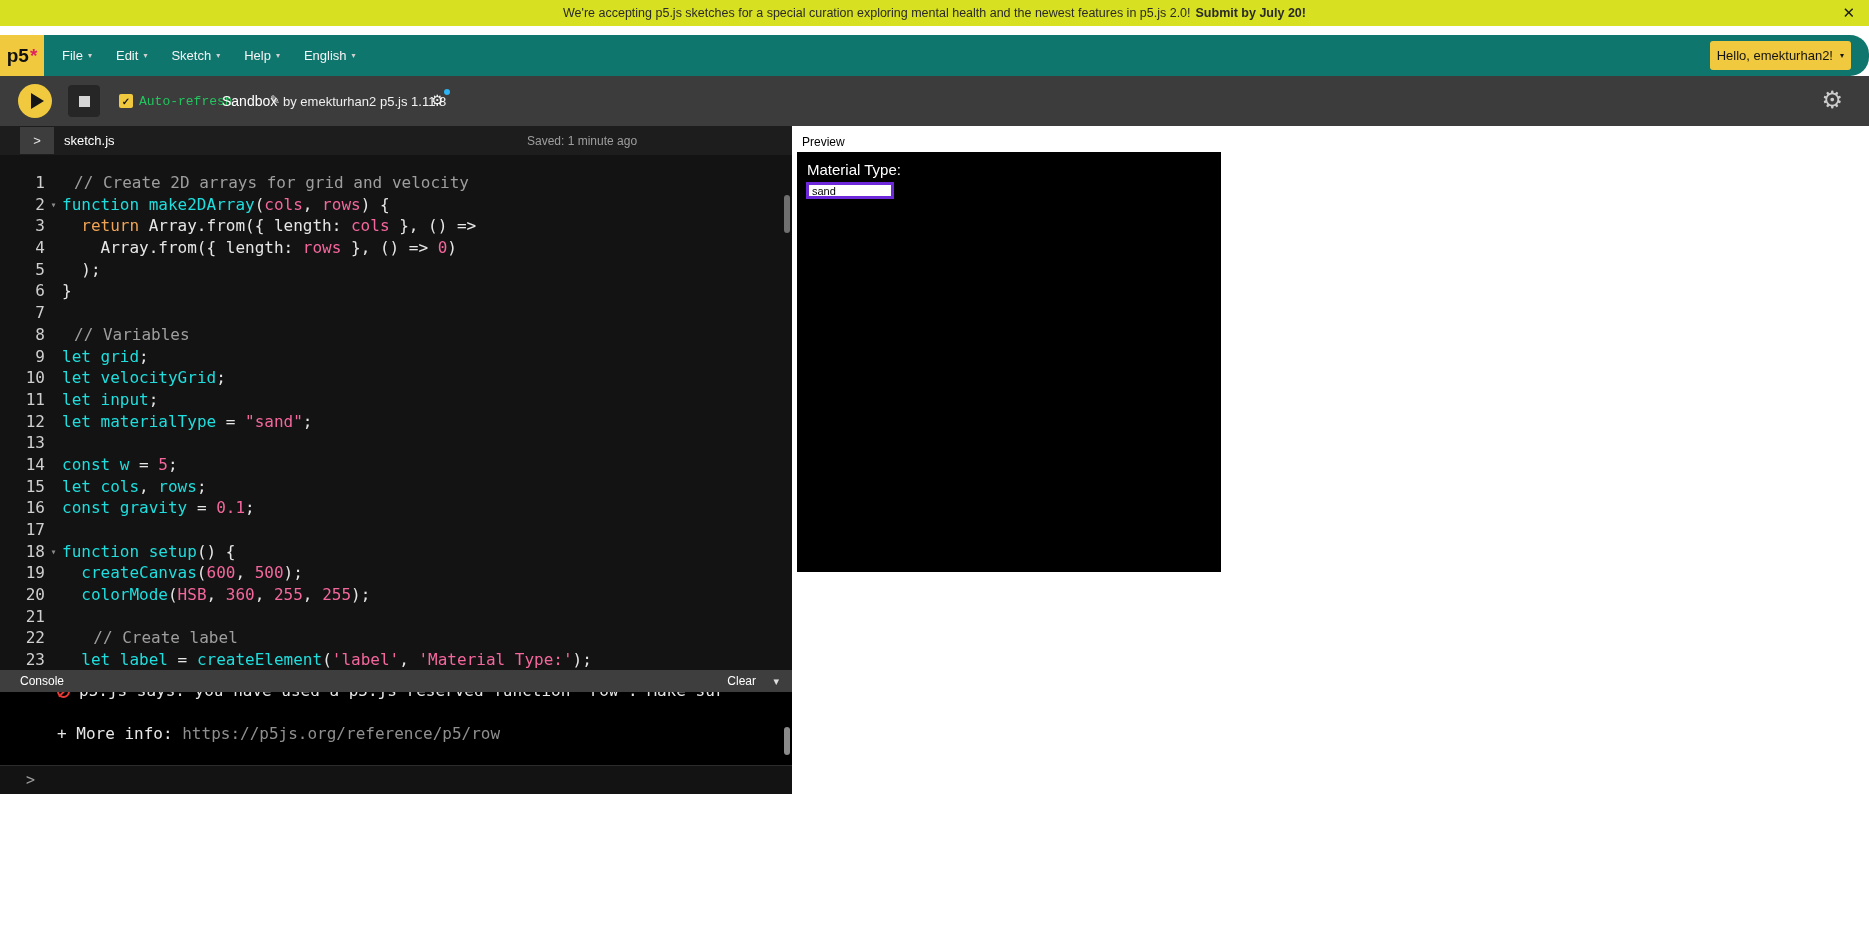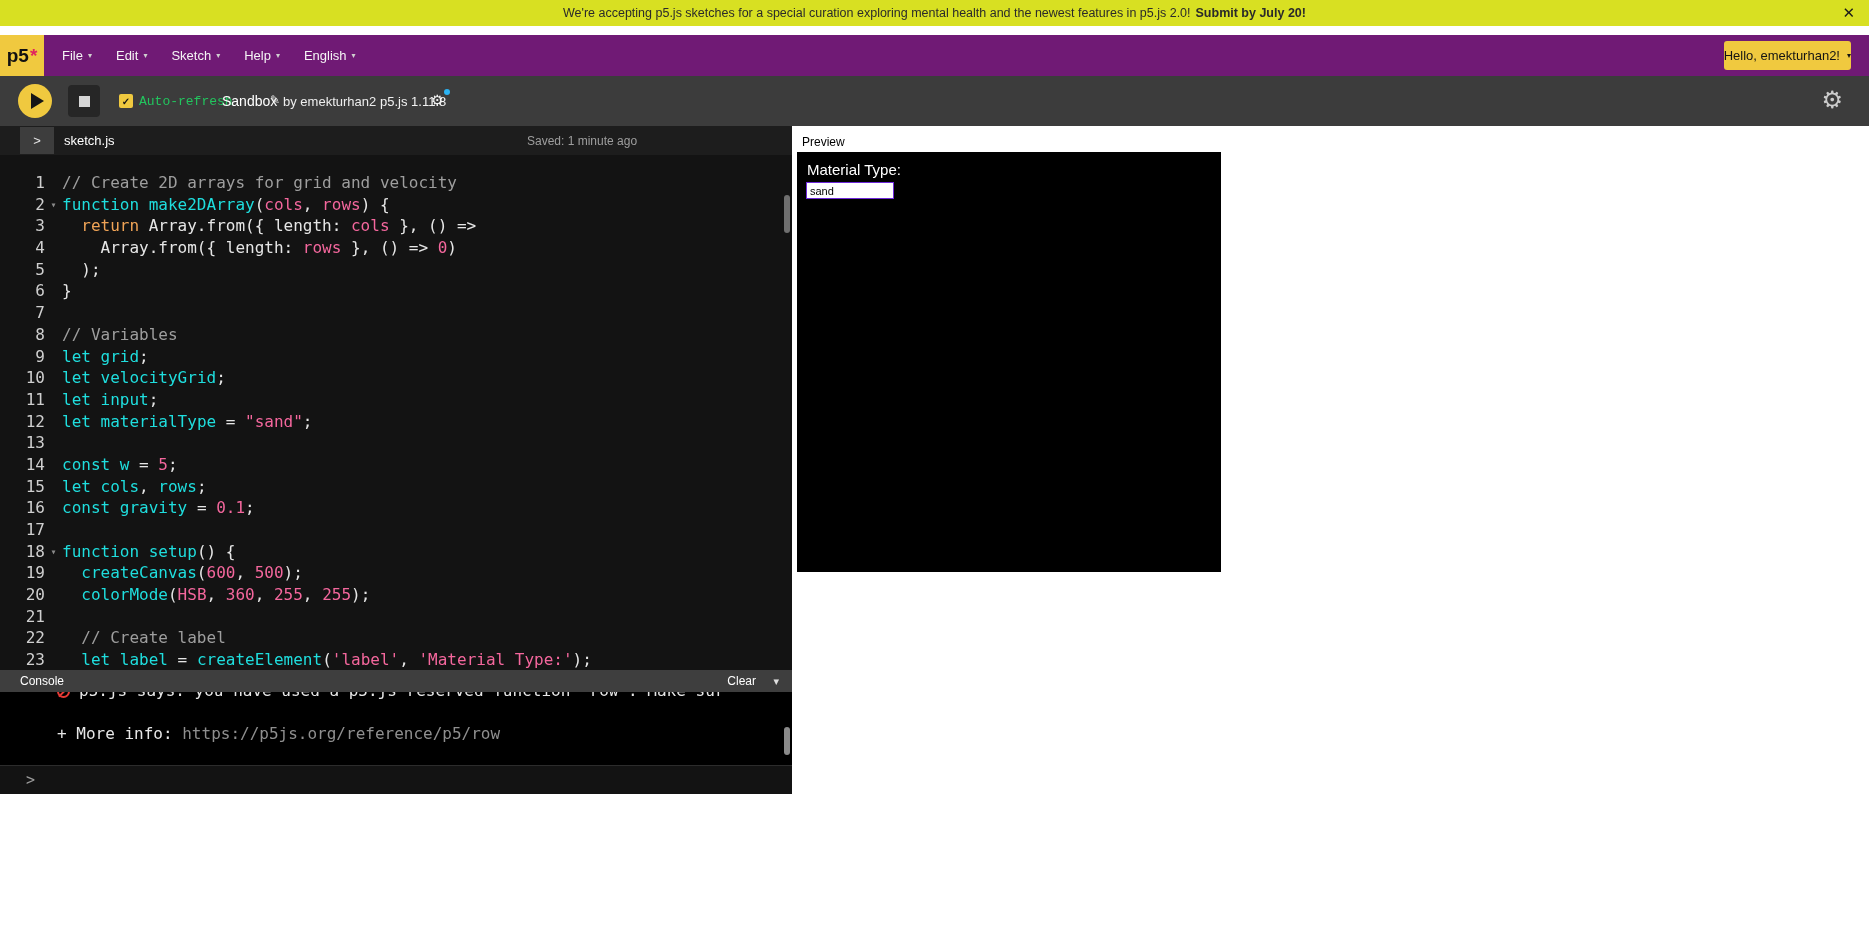--- a/index.html
+++ b/index.html
@@ -6,29 +6,29 @@
   html,body { width:1869px; height:946px; background:#ffffff; font-family:"Liberation Sans",sans-serif; overflow:hidden; }
   body { position:relative; }
 
   
   .banner { position:absolute; top:0; left:0; width:1869px; height:26px; background:var(--banner-bg);
             display:flex; align-items:center; justify-content:center; font-size:12.5px; color:#2a2a2a; }
   .banner .cta { font-weight:bold; margin-left:5px; cursor:pointer; }
   .banner-close { position:absolute; right:14px; top:50%; transform:translateY(-50%); font-size:15px; color:#1a1a1a; cursor:pointer; }
 
   
-  .header { position:absolute; top:35px; left:0; width:1869px; height:41px; background:#701a75; display:flex; align-items:center; }
+  .header { position:absolute; top:35px; left:0; width:1869px; height:41px; background:#0f766e; display:flex; align-items:center;border-radius:19px; }
   .logo { width:44px; height:41px; background:var(--gold); display:flex; align-items:center; justify-content:center;
           font-weight:bold; font-size:19px; color:#111; flex:0 0 44px; }
   .logo .ast { color:#e0245e; margin-left:1px; }
   .menu-bar { display:flex; margin-left:6px; }
   .menu-item { display:flex; align-items:center; color:#f5f5f5; font-size:13px; padding:0 12px; height:41px; cursor:pointer; }
   .menu-item .caret { font-size:8px; margin-left:5px; color:#cfcfcf; }
   .account-btn { position:absolute; right:18px; top:6px; height:29px; background:var(--gold); border-radius:3px;
-                 display:flex; align-items:center; padding:0 0; font-size:13px; color:#141414; cursor:pointer; }
+                 display:flex; align-items:center; padding:0 7px; font-size:13px; color:#141414; cursor:pointer; }
   .account-btn .caret { font-size:8px; margin-left:7px; }
 
   
   .toolbar { position:absolute; top:76px; left:0; width:1869px; height:50px; background:#3c3c3c; }
   .play-btn { position:absolute; left:18px; top:8px; width:34px; height:34px; border-radius:50%; background:var(--gold);
               display:flex; align-items:center; justify-content:center; cursor:pointer; }
   .play-tri { width:0; height:0; border-left:13px solid #161616; border-top:8px solid transparent; border-bottom:8px solid transparent; margin-left:4px; }
   .stop-btn { position:absolute; left:68px; top:9px; width:32px; height:32px; border-radius:4px; background:#262626;
               display:flex; align-items:center; justify-content:center; cursor:pointer; }
   .stop-sq { width:11px; height:11px; background:#d6d6d6; }
@@ -49,21 +49,21 @@
                   display:flex; align-items:center; justify-content:center; font-size:13px; cursor:pointer; }
   .tab-label { position:absolute; left:64px; top:7px; font-size:13px; color:#ffffff; cursor:pointer; }
   .saved-label { position:absolute; left:527px; top:8px; font-size:12px; color:#9e9e9e; }
 
   .editor { position:absolute; top:155px; left:0; width:792px; height:515px; background:#131313; overflow:hidden; }
   .code-lines { padding-top:17px; }
   .code-line { display:flex; height:21.7px; line-height:21.7px; font-family:"DejaVu Sans Mono",monospace; font-size:16px; }
   .gutter-num { flex:0 0 45px; width:45px; text-align:right; color:#cfcfcf; }
   .fold { flex:0 0 17px; width:17px; text-align:center; color:#8a8a8a; font-size:10px; }
   .code-text { white-space:pre; }
-  .tok-com { color:var(--comment-gray); }
+  .tok-com { color:var(--comment-gray);margin-left:12px; }
   .tok-cy  { color:var(--cyan); }
   .tok-pk  { color:var(--pink); }
   .tok-or  { color:var(--orange); }
   .tok-pl  { color:var(--code-plain); }
   .editor-thumb { position:absolute; right:2px; top:40px; width:6px; height:38px; background:#6f6f6f; border-radius:3px; cursor:pointer; }
 
   .console-header { position:absolute; top:670px; left:0; width:792px; height:22px; background:#3e3e3e; }
   .console-title { position:absolute; left:20px; top:0; line-height:22px; font-size:12px; color:#ffffff; }
   .console-clear { position:absolute; right:36px; top:0; line-height:22px; font-size:12px; color:#ffffff; cursor:pointer; }
   .console-chevron { position:absolute; right:13px; top:0; line-height:22px; font-size:11px; color:#e0e0e0; cursor:pointer; }
@@ -80,21 +80,21 @@
 
   .console-prompt-row { position:absolute; top:765px; left:0; width:792px; height:29px; background:#131313; border-top:1px solid #2c2c2c; cursor:text; }
   .prompt-chevron { position:absolute; left:26px; top:0; line-height:29px; font-family:"DejaVu Sans Mono",monospace; font-size:15px; color:#9a9a9a; }
 
   
   .preview-pane { position:absolute; top:126px; left:792px; width:1077px; height:668px; background:#ffffff; }
   .preview-title { position:absolute; left:10px; top:9px; font-size:12px; color:#000000; }
   .preview-canvas { position:absolute; left:5px; top:26px; width:424px; height:420px; background:#000000; }
   .material-label { position:absolute; left:10px; top:9px; font-size:15px; color:#ffffff; }
   .material-input { position:absolute; left:9px; top:30px; width:88px; height:17px; font-size:11px; padding:0 3px;
-                    border:1px solid #6d28d9; background:#ffffff; color:#000000; font-family:"Liberation Sans",sans-serif; }
+                    border:3px solid #6d28d9; background:#ffffff; color:#000000; font-family:"Liberation Sans",sans-serif; }
 </style>
 </head>
 <body>
 
 <div class="banner">
   <span>We're accepting p5.js sketches for a special curation exploring mental health and the newest features in p5.js 2.0!</span>
   <span class="cta">Submit by July 20!</span>
   <span class="banner-close">✕</span>
 </div>
 

